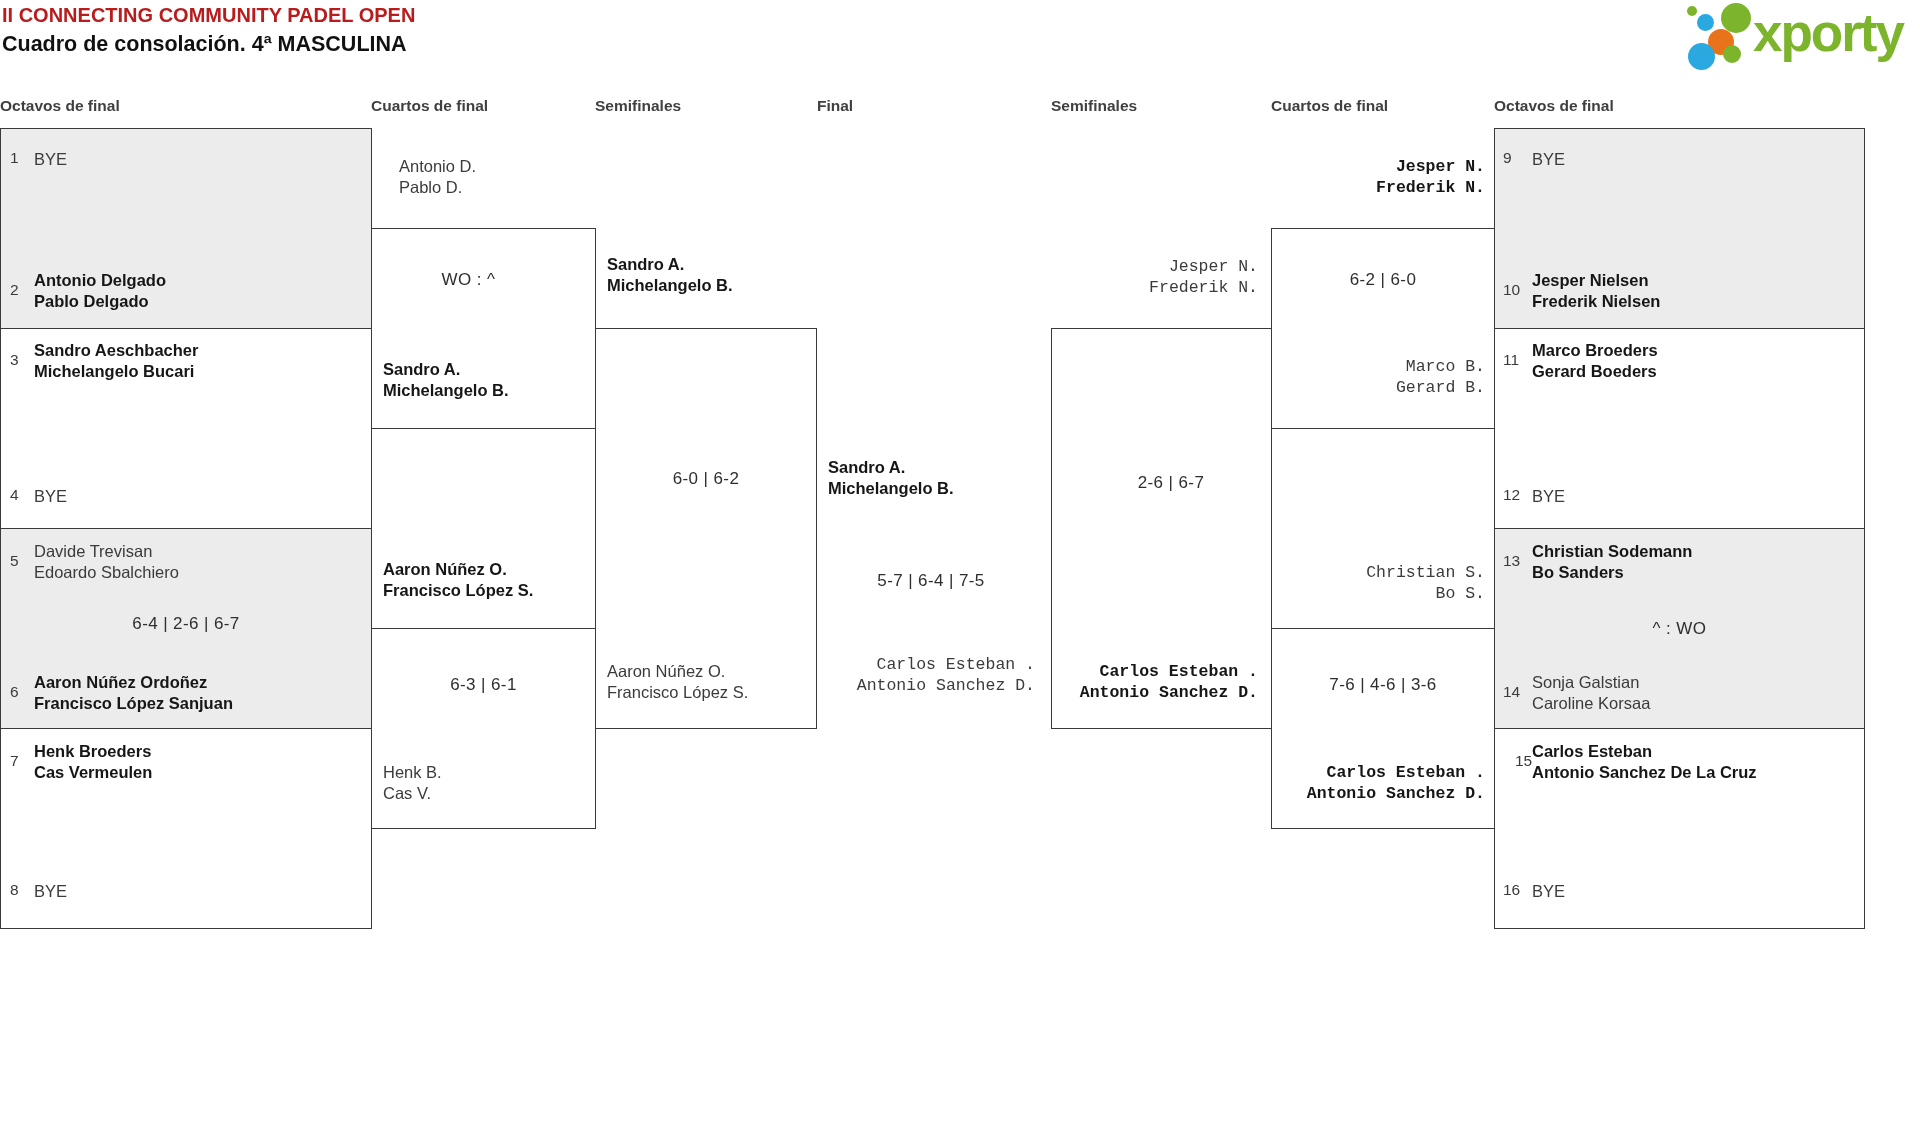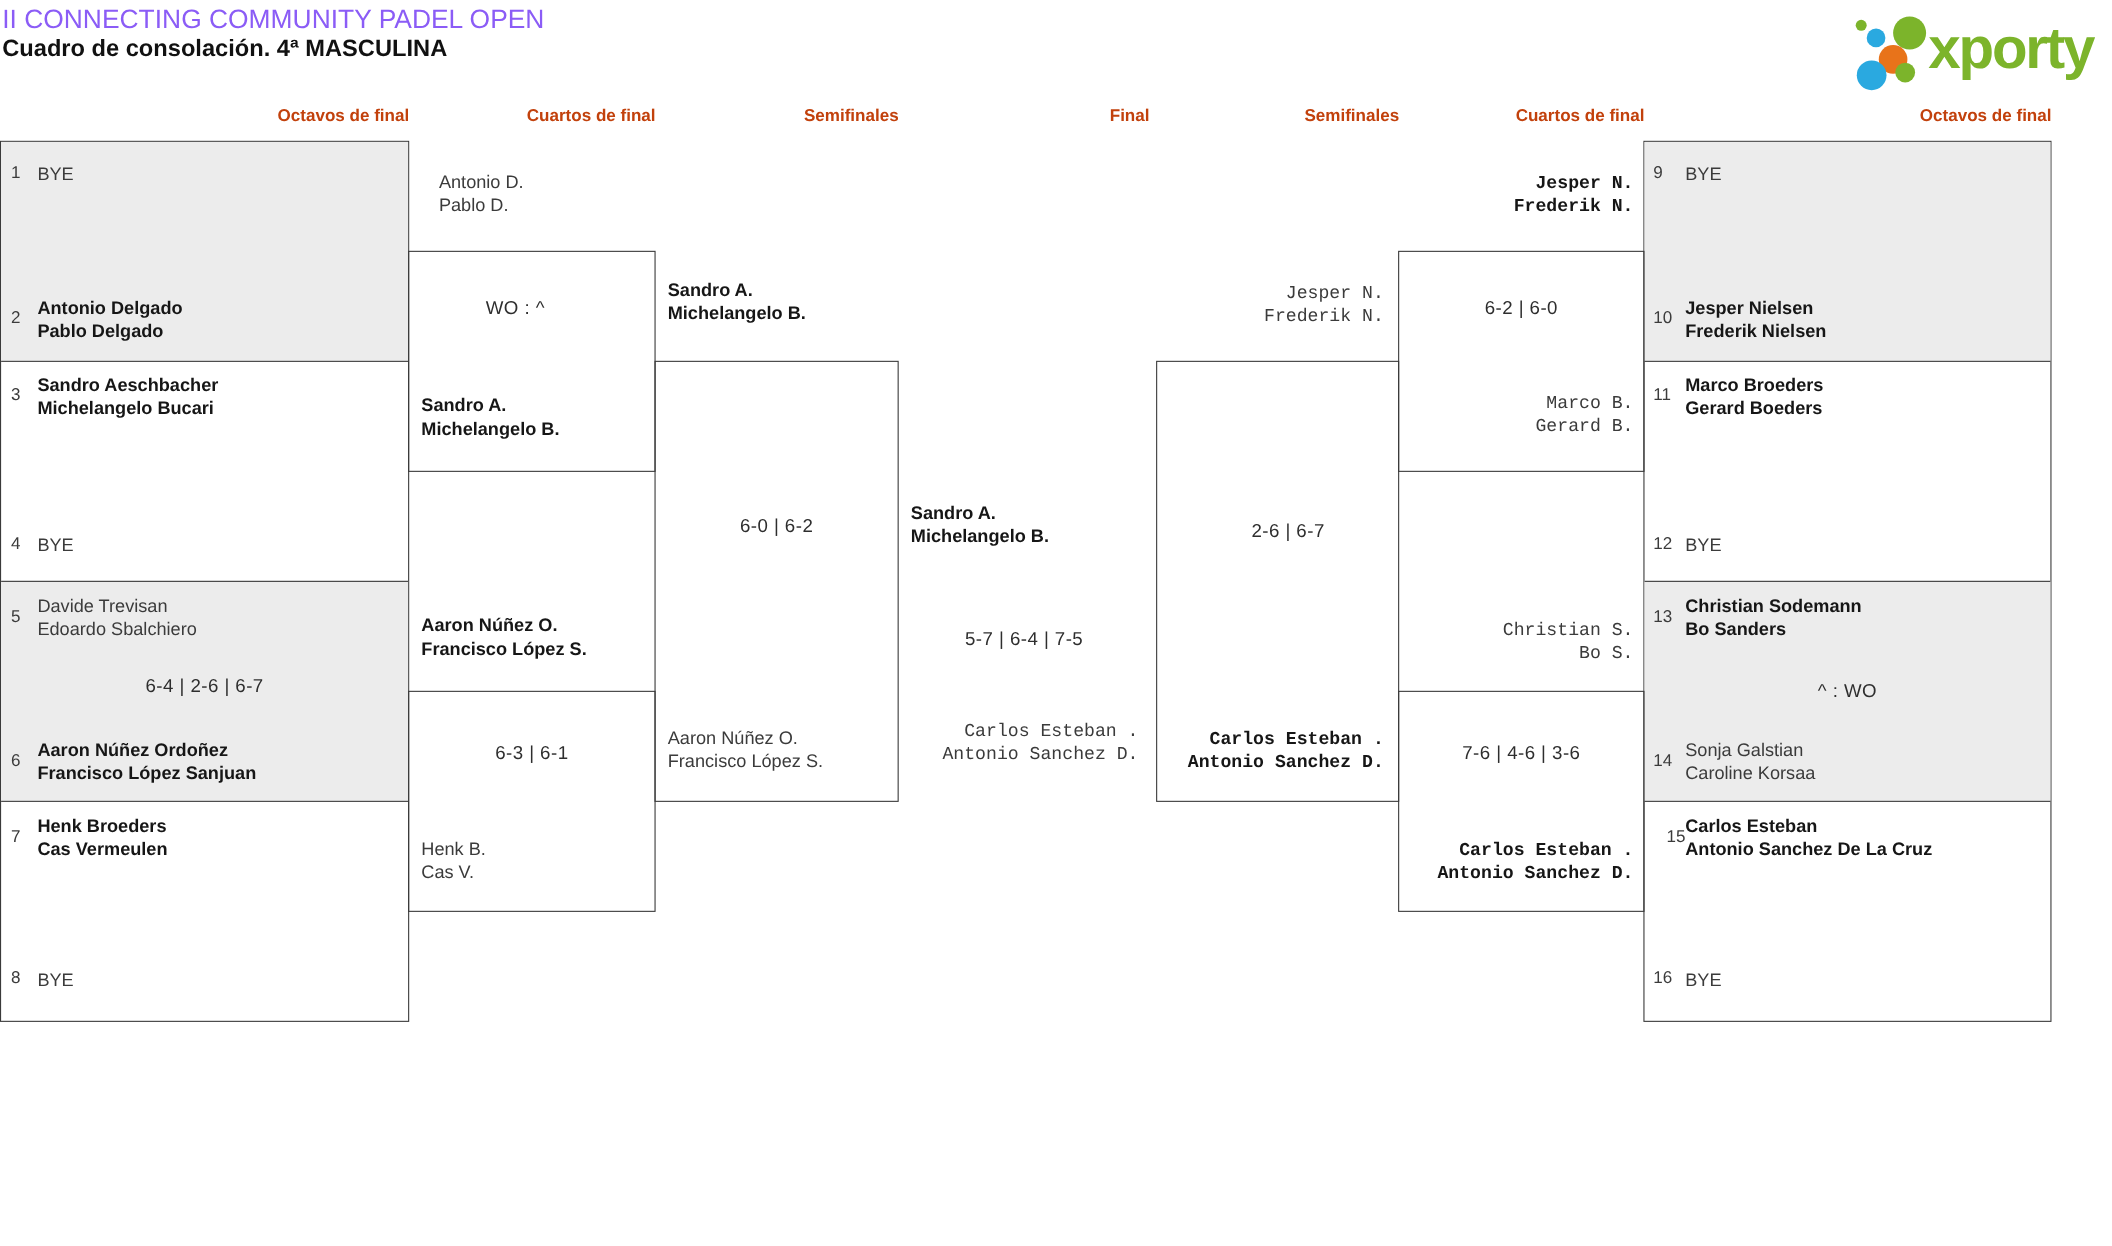--- a/index.html
+++ b/index.html
@@ -1,36 +1,36 @@
 <!DOCTYPE html>
 <html><head>
 <meta charset="utf-8">
 <style>
   html,body{margin:0;padding:0;background:#ffffff;}
   .page{position:relative;width:1920px;height:1133px;background:#fff;overflow:hidden;
         font-family:"Liberation Sans", sans-serif;}
-  .title{position:absolute;left:2px;top:4px;font-size:24px;font-weight:400;color:#8b5cf6;white-space:nowrap;}
+  .title{position:absolute;left:2px;top:4px;font-size:20px;font-weight:700;color:#b91c1c;white-space:nowrap;}
   .subtitle{position:absolute;left:2px;top:32px;font-size:21.5px;font-weight:700;color:#111;white-space:nowrap;}
 
-  .colhead{position:absolute;top:97px;font-size:15.5px;font-weight:700;color:#c2410c;text-align:right;}
+  .colhead{position:absolute;top:97px;font-size:15.5px;font-weight:700;color:#404040;text-align:left;}
 
   .box{position:absolute;border:1.5px solid #3a3a3a;box-sizing:border-box;background:transparent;}
   .octbox{display:flex;flex-direction:column;}
   .octrow{flex:1;box-sizing:border-box;}
   .octrow.div{border-top:1.5px solid #3a3a3a;}
   .gray{background:#ececec;}
 
   .t{position:absolute;font-size:16.5px;line-height:21px;color:#3b3b3b;white-space:nowrap;}
   .t .ln{display:block;}
   .b{font-weight:700;color:#161616;}
   .r{text-align:right;font-family:Liberation Mono, monospace;}
   .seed{position:absolute;font-size:15.5px;line-height:18px;color:#3b3b3b;white-space:nowrap;}
   .score{position:absolute;font-size:17px;color:#2e2e2e;text-align:center;letter-spacing:.4px;white-space:nowrap;}
 
-  .logo{position:absolute;left:1685px;top:14px;width:235px;height:66px;cursor:pointer;}
+  .logo{position:absolute;left:1685px;top:2px;width:235px;height:66px;cursor:pointer;}
   .dot{position:absolute;border-radius:50%;}
   .brand{position:absolute;left:68px;top:0px;font-size:53px;line-height:62px;font-weight:700;
          color:#7cb42b;letter-spacing:-2px;}
 </style>
 </head>
 <body>
 
 <div class="page">
 
   <div class="title">II CONNECTING COMMUNITY PADEL OPEN</div>

